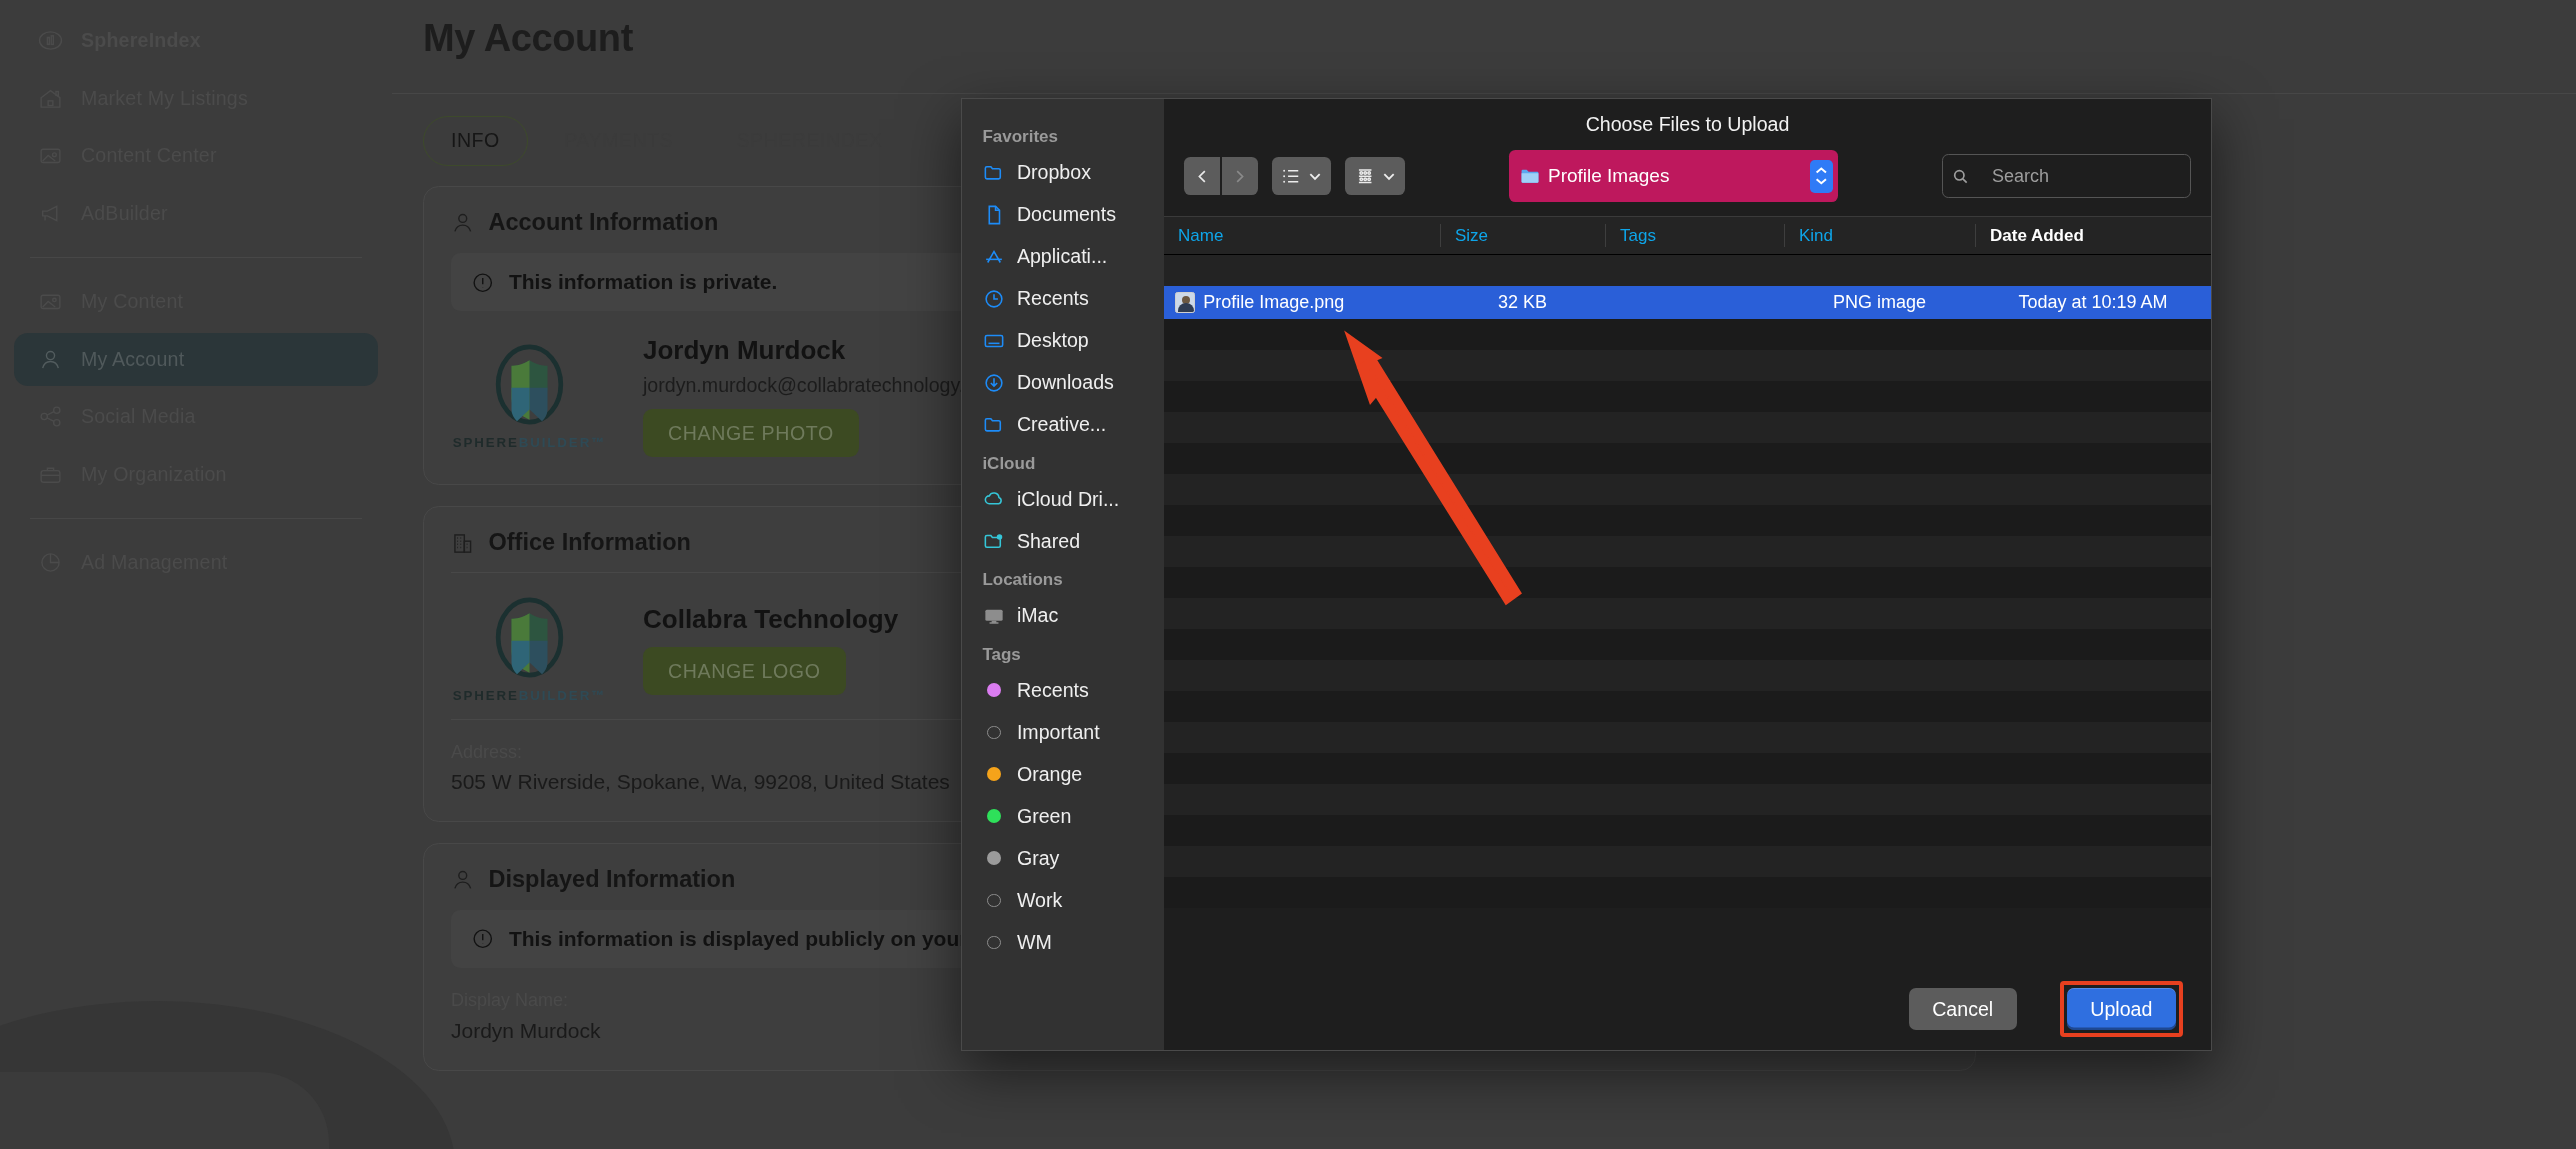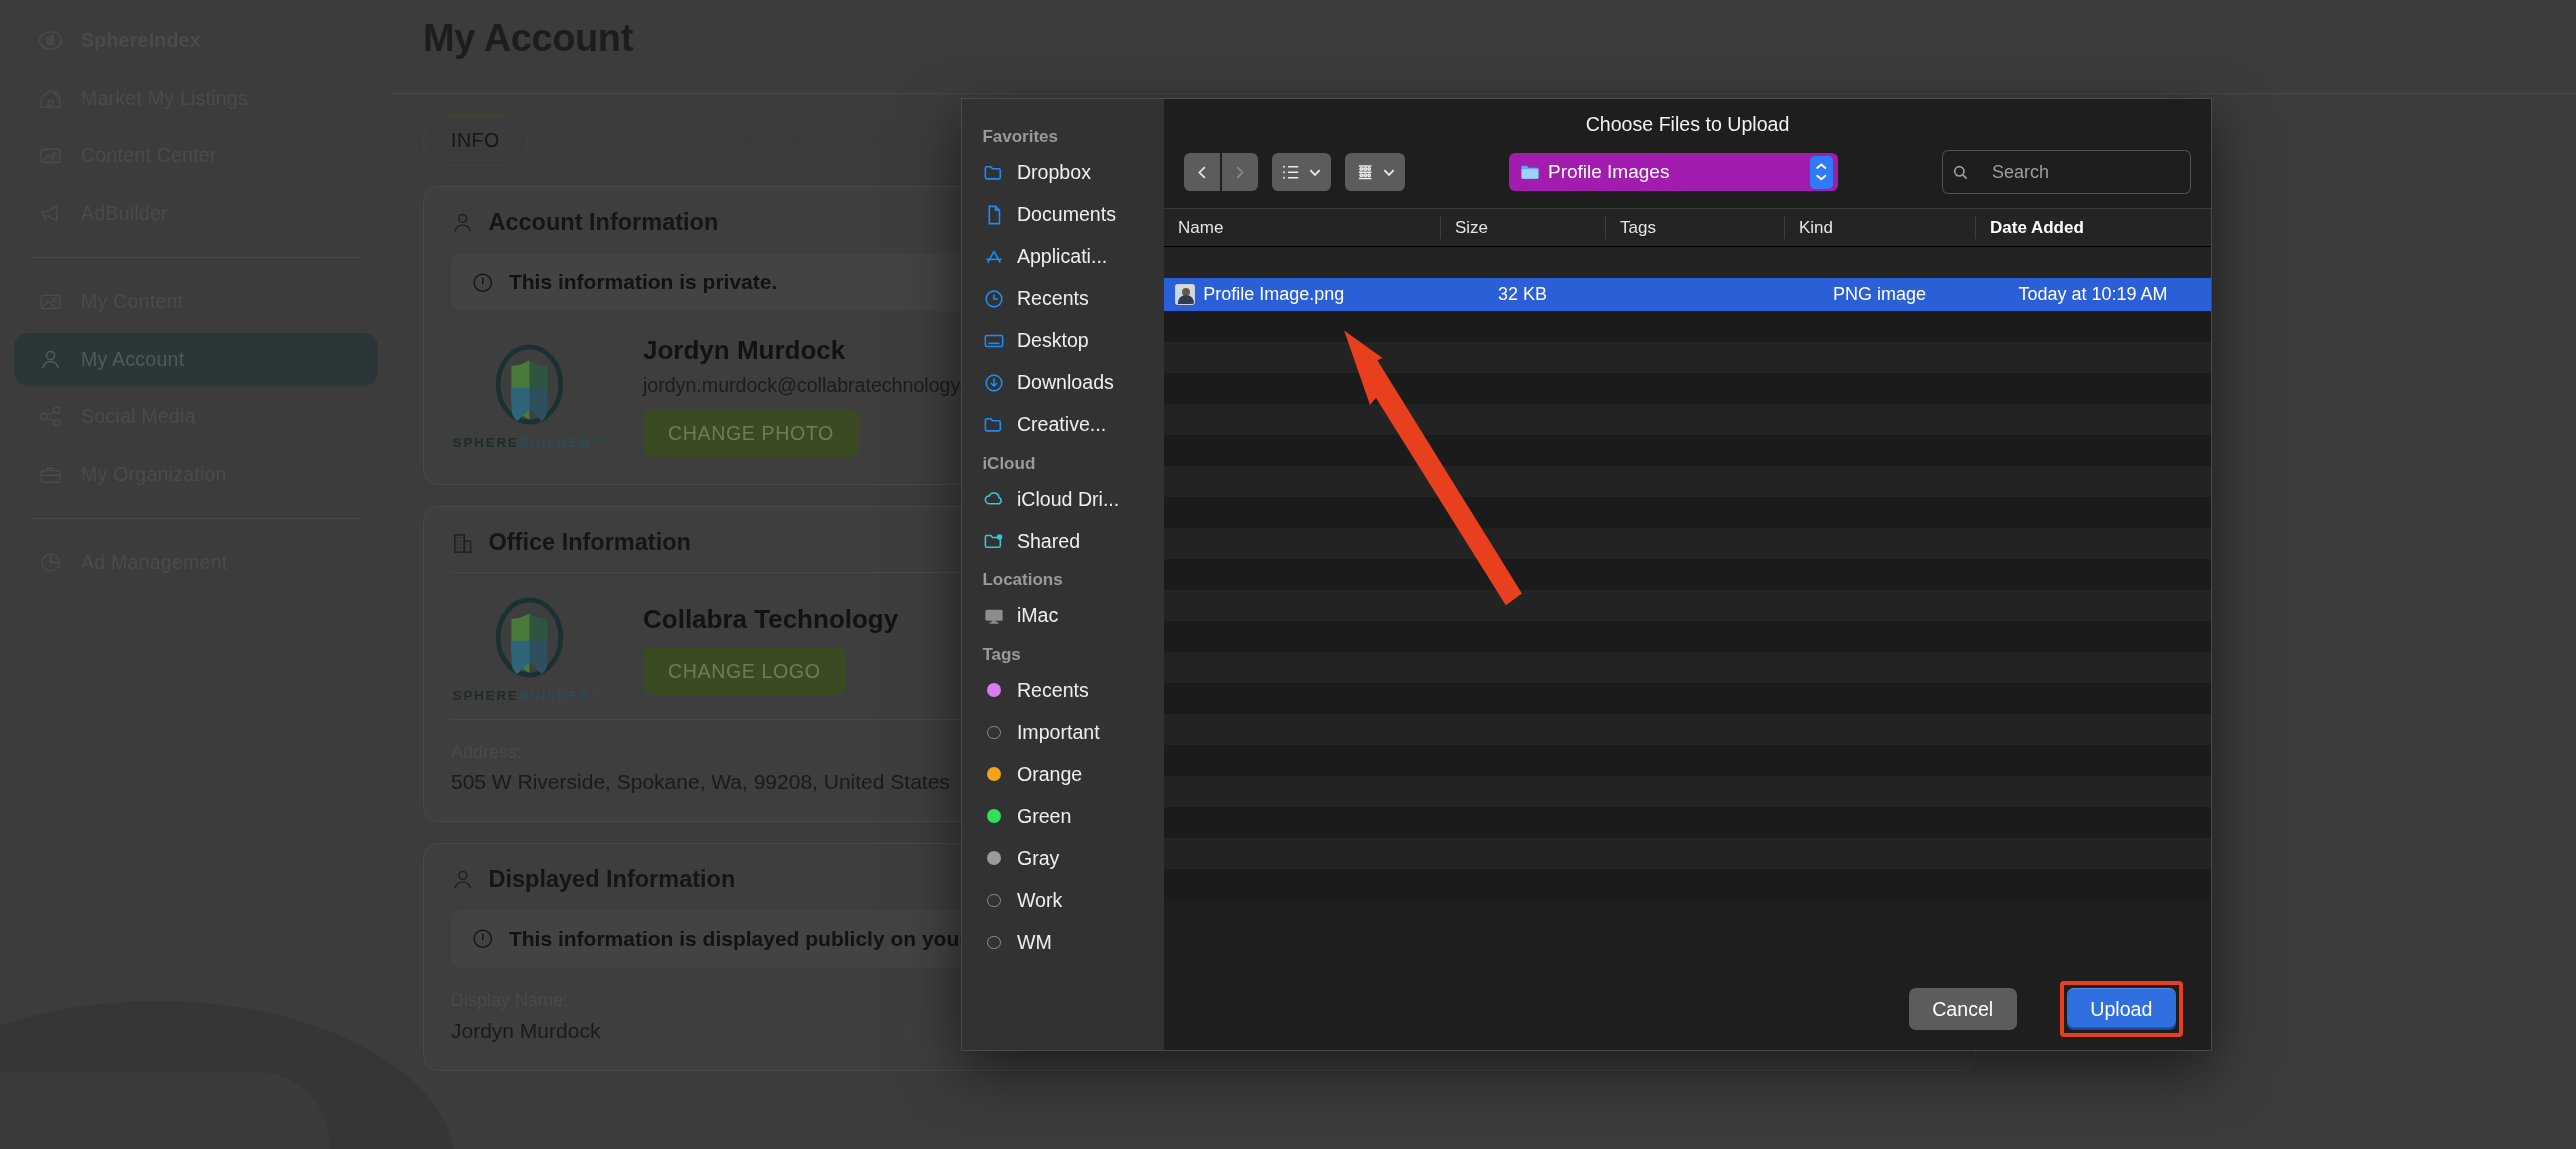--- a/index.html
+++ b/index.html
@@ -138,22 +138,22 @@
   .segbtn:last-child { border-radius: 0 6.3px 6.3px 0; margin-left: 1.6px; }
   .segbtn svg { width: 17px; height: 17px; stroke:#e8e8e8; fill:none; stroke-width:2.2; }
   .segbtn.dim svg { stroke:#8a8a8a; }
   .viewbtn {
     height: 38px; background:#5c5c5c; border-radius: 6.3px; display:flex;
     align-items:center; gap:6.3px; padding: 0 9.4px;
   }
   .viewbtn svg.mainic { width: 20.4px; height: 20.4px; stroke:#ececec; fill:none; stroke-width: 2; }
   .viewbtn svg.chev { width: 14px; height: 11px; stroke:#ececec; fill:none; stroke-width: 2.4; }
   .pathpop {
-    flex: 0 0 auto; width: 329px; height: 38px; margin: 0 auto;
-    background:#a21caf; border-radius: 6.3px; display:flex; align-items:center;
+    flex: 0 0 auto; width: 329px; height: 52px; margin: 0 auto;
+    background:#be185d; border-radius: 6.3px; display:flex; align-items:center;
     padding: 0 4.7px 0 11px; gap: 7.8px; position: relative;
   }
   .pathpop .fld { width: 20.4px; height: 19px; flex:0 0 20.4px; }
   .pathpop .lbl { color:#ffffff; font-size: 19px; flex:1; white-space:nowrap; overflow:hidden; }
   .stepper {
     width: 23.5px; height: 33px; background:#2f7bf6; border-radius: 4.7px;
     display:flex; flex-direction:column; align-items:center; justify-content:center; gap:2.4px;
   }
   .stepper svg { width: 12.6px; height: 7.8px; stroke:#fff; fill:none; stroke-width: 2.6; }
   .searchbox {
@@ -161,21 +161,21 @@
     display:flex; align-items:center; gap: 23px; padding: 0 9.4px;
     background: #1e1e1e;
   }
   .searchbox svg { width: 17px; height: 17px; stroke:#9d9d9d; fill:none; stroke-width: 2.2; }
   .searchbox .ph { color:#9d9d9d; font-size: 18px; }
 
   .tbl-head {
     display:flex; background:#242424; border-top:0.8px solid #3a3a3a; border-bottom:0.8px solid #000;
     height: 39px; align-items:center;
   }
-  .th { color:#e5e5e5; font-size: 17px; padding-left: 14px; border-left: 0.8px solid #3e3e3e; height: 23.5px; display:flex; align-items:center; }
+  .th { color:#0ea5e9; font-size: 17px; padding-left: 14px; border-left: 0.8px solid #3e3e3e; height: 23.5px; display:flex; align-items:center; }
   .th:first-child { border-left: none; }
   .th.sorted { color:#ffffff; font-weight: 700; }
   .c-name { flex: 0 0 276px; } .c-size { flex: 0 0 165px; }
   .c-tags { flex: 0 0 179px; } .c-kind { flex: 0 0 191px; }
   .c-date { flex: 1; }
 
   .rows { flex: 1; overflow: hidden; }
   .row { display:flex; align-items:center; height: 31px; font-size: 18px; color:#e9e9e9; }
   .row.odd  { background:#232323; }
   .row.even { background:#1b1b1b; }

